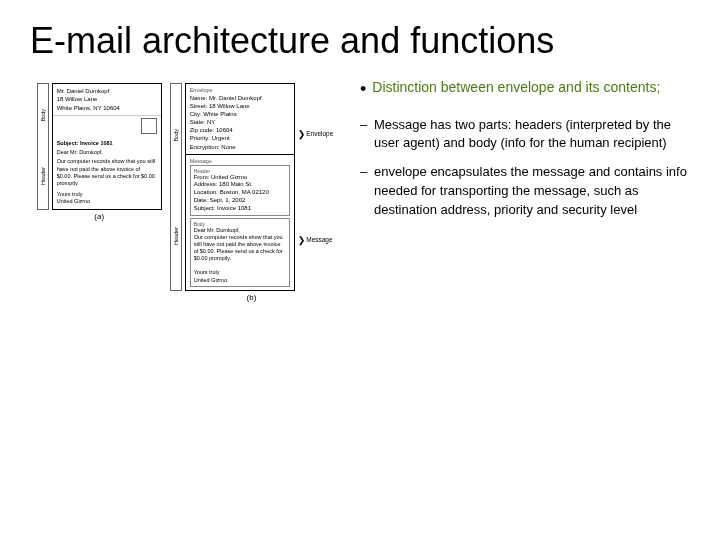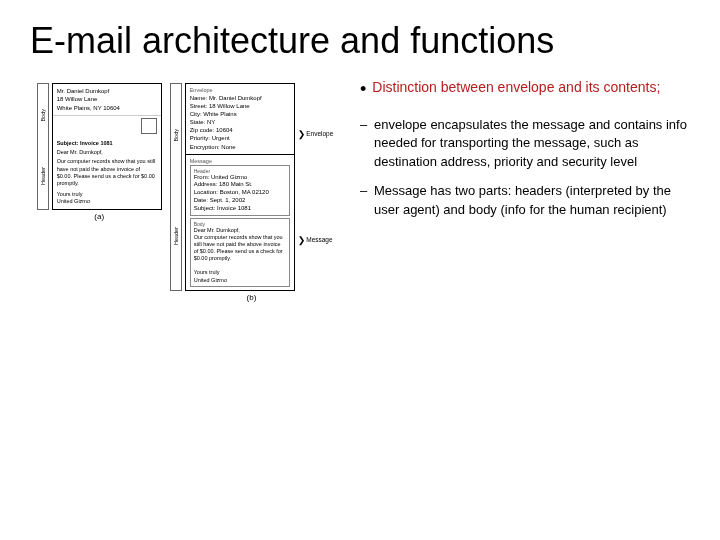--- a/index.html
+++ b/index.html
@@ -50,21 +50,21 @@
       font-size: 8px;
       margin-top: 2px;
       color: #000;
     }
     .text-area {
       flex: 1;
       padding-left: 10px;
     }
     .bullet-main {
       font-size: 14px;
-      color: #b91c1c;
+      color: #4d7c0f;
       margin-bottom: 8px;
       line-height: 1.4;
     }
     .sub-bullets {
       list-style: none;
       padding: 0;
     }
     .sub-bullets li {
       font-size: 13px;
       color: #000;
@@ -190,21 +190,21 @@
     <div class="text-area">
       <div style="display:flex; align-items:flex-start; margin-bottom:10px;">
         <span style="font-size:18px; margin-right:6px; line-height:1.3;">•</span>
         <p class="bullet-main">
           <span>Distinction between envelope and its contents;</span>
         </p>
       </div>
 
       <ul class="sub-bullets">
         <li>
-          <span>envelope encapsulates the message and contains info needed for transporting the message, such as destination address, priority and security level</span>
+          <span>Message has two parts: headers (interpreted by the user agent) and body (info for the human recipient)</span>
         </li>
         <li>
-          <span>Message has two parts: headers (interpreted by the user agent) and body (info for the human recipient)</span>
+          <span>envelope encapsulates the message and contains info needed for transporting the message, such as destination address, priority and security level</span>
         </li>
       </ul>
     </div>
   </div>
 </div>
 
 </body></html>

